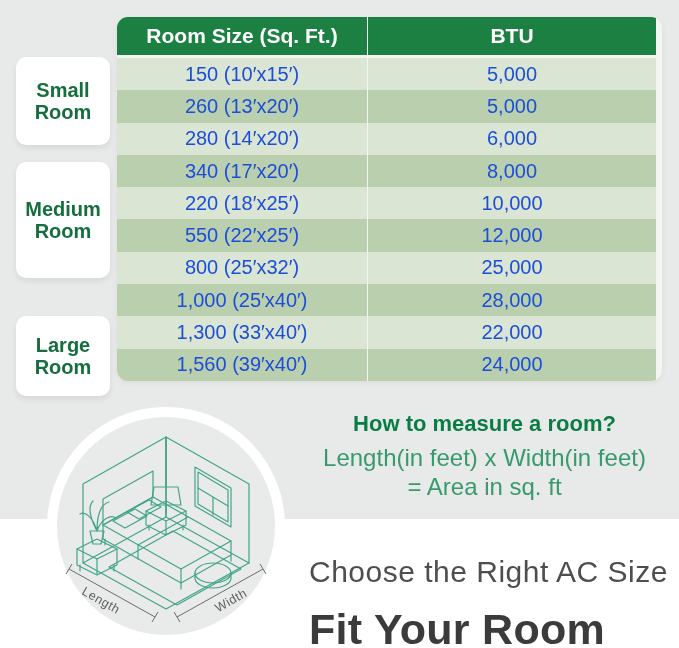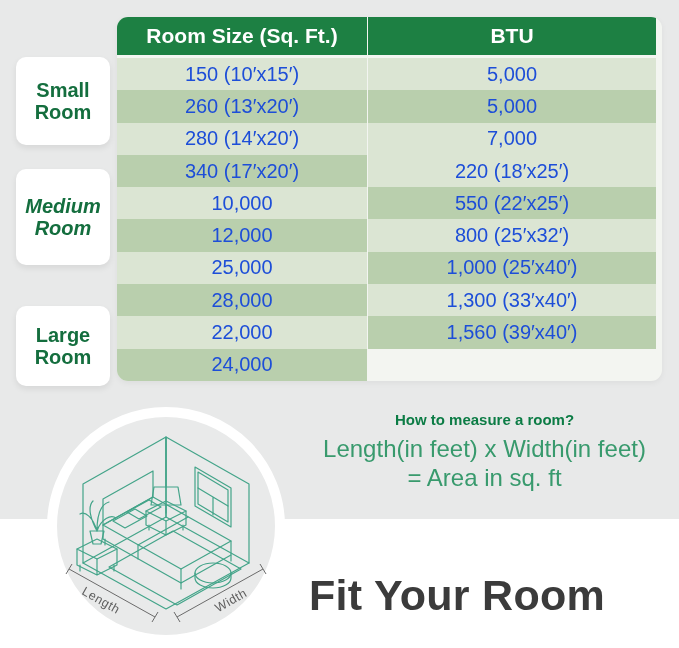--- a/index.html
+++ b/index.html
@@ -28,27 +28,27 @@
   .row-dark{background:#b9cfad;text-align:center;}
 
   
   .group-box{
     position:absolute;left:16px;width:94px;background:#ffffff;border-radius:10px;
     box-shadow:0 3px 6px rgba(0,0,0,0.08);
     display:flex;align-items:center;justify-content:center;text-align:center;
     color:#146e3e;font-weight:bold;font-size:20px;line-height:1.12;
   }
   .gb-small{top:57px;height:88px;}
-  .gb-medium{top:169px;height:96px;font-style:italic;}
-  .gb-large{top:306px;height:80px;justify-content:center;}
+  .gb-medium{top:162px;height:116px;}
+  .gb-large{top:316px;height:80px;justify-content:center;}
   .group-box span{display:block;width:80px;}
 
   
   .howto{position:absolute;left:290px;top:411px;width:389px;text-align:center;}
-  .howto .title{font-size:15px;font-weight:bold;color:#0c7c45;margin:0 0 6px 0;}
+  .howto .title{font-size:22px;font-weight:bold;color:#0c7c45;margin:0 0 6px 0;}
   .howto .line{font-size:24px;color:#389a6d;line-height:1.22;}
 
   
   .footer{position:absolute;left:309px;top:555px;}
   .footer .f1{font-size:30px;color:#4e4e4e;letter-spacing:0.5px;}
   .footer .f2{font-size:43px;font-weight:bold;color:#3b3b3b;margin-top:16px;letter-spacing:0.3px;}
 
   
   .room-illus{position:absolute;left:43px;top:403px;width:246px;height:246px;}
 </style>
@@ -62,23 +62,24 @@
     <div class="th">Room Size (Sq. Ft.)</div>
     <div class="th">BTU</div>
 
     <div class="cell row-light">150 (10′x15′)</div>
     <div class="cell row-light">5,000</div>
 
     <div class="cell row-dark">260 (13′x20′)</div>
     <div class="cell row-dark">5,000</div>
 
     <div class="cell row-light">280 (14′x20′)</div>
-    <div class="cell row-light">7,000</div>
+    <div class="cell row-light">6,000</div>
 
     <div class="cell row-dark">340 (17′x20′)</div>
+    <div class="cell row-dark">8,000</div>
 
     <div class="cell row-light">220 (18′x25′)</div>
     <div class="cell row-light">10,000</div>
 
     <div class="cell row-dark">550 (22′x25′)</div>
     <div class="cell row-dark">12,000</div>
 
     <div class="cell row-light">800 (25′x32′)</div>
     <div class="cell row-light">25,000</div>
 
@@ -155,15 +156,16 @@
       <path d="M134,214 L220,166"></path>
       <path d="M131,209 L137,219 M217,161 L223,171"></path>
     </g>
     <g fill="#5f5f5f" font-size="12.5" font-family="Liberation Sans, sans-serif" letter-spacing="0.5" text-anchor="middle">
       <text x="56" y="201" transform="rotate(29.5 56 201)">Length</text>
       <text x="190" y="201" transform="rotate(-29.5 190 201)">Width</text>
     </g>
   </svg>
 
   <div class="footer">
+    <div class="f1">Choose the Right AC Size</div>
     <div class="f2">Fit Your Room</div>
   </div>
 </div>
 
 </body></html>

